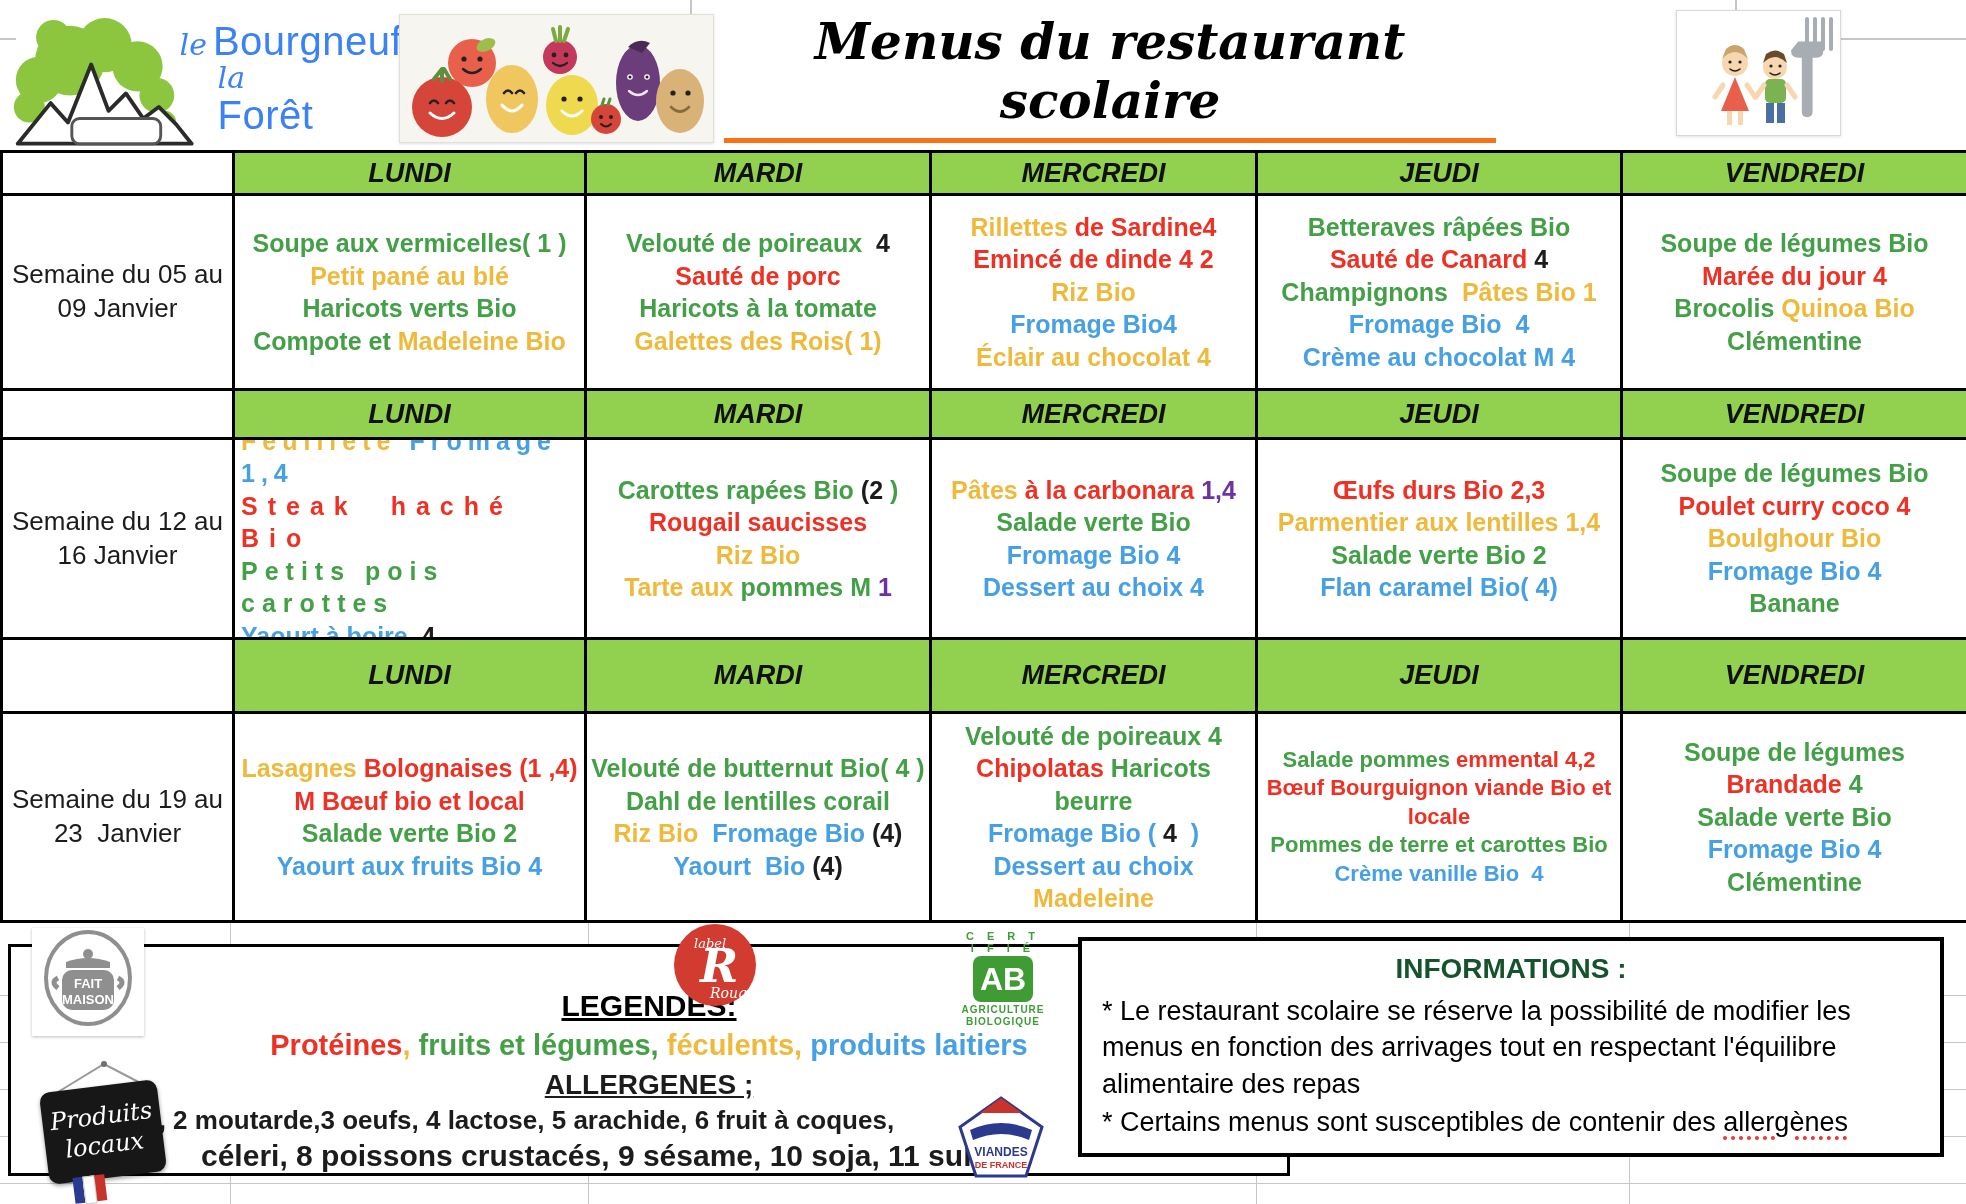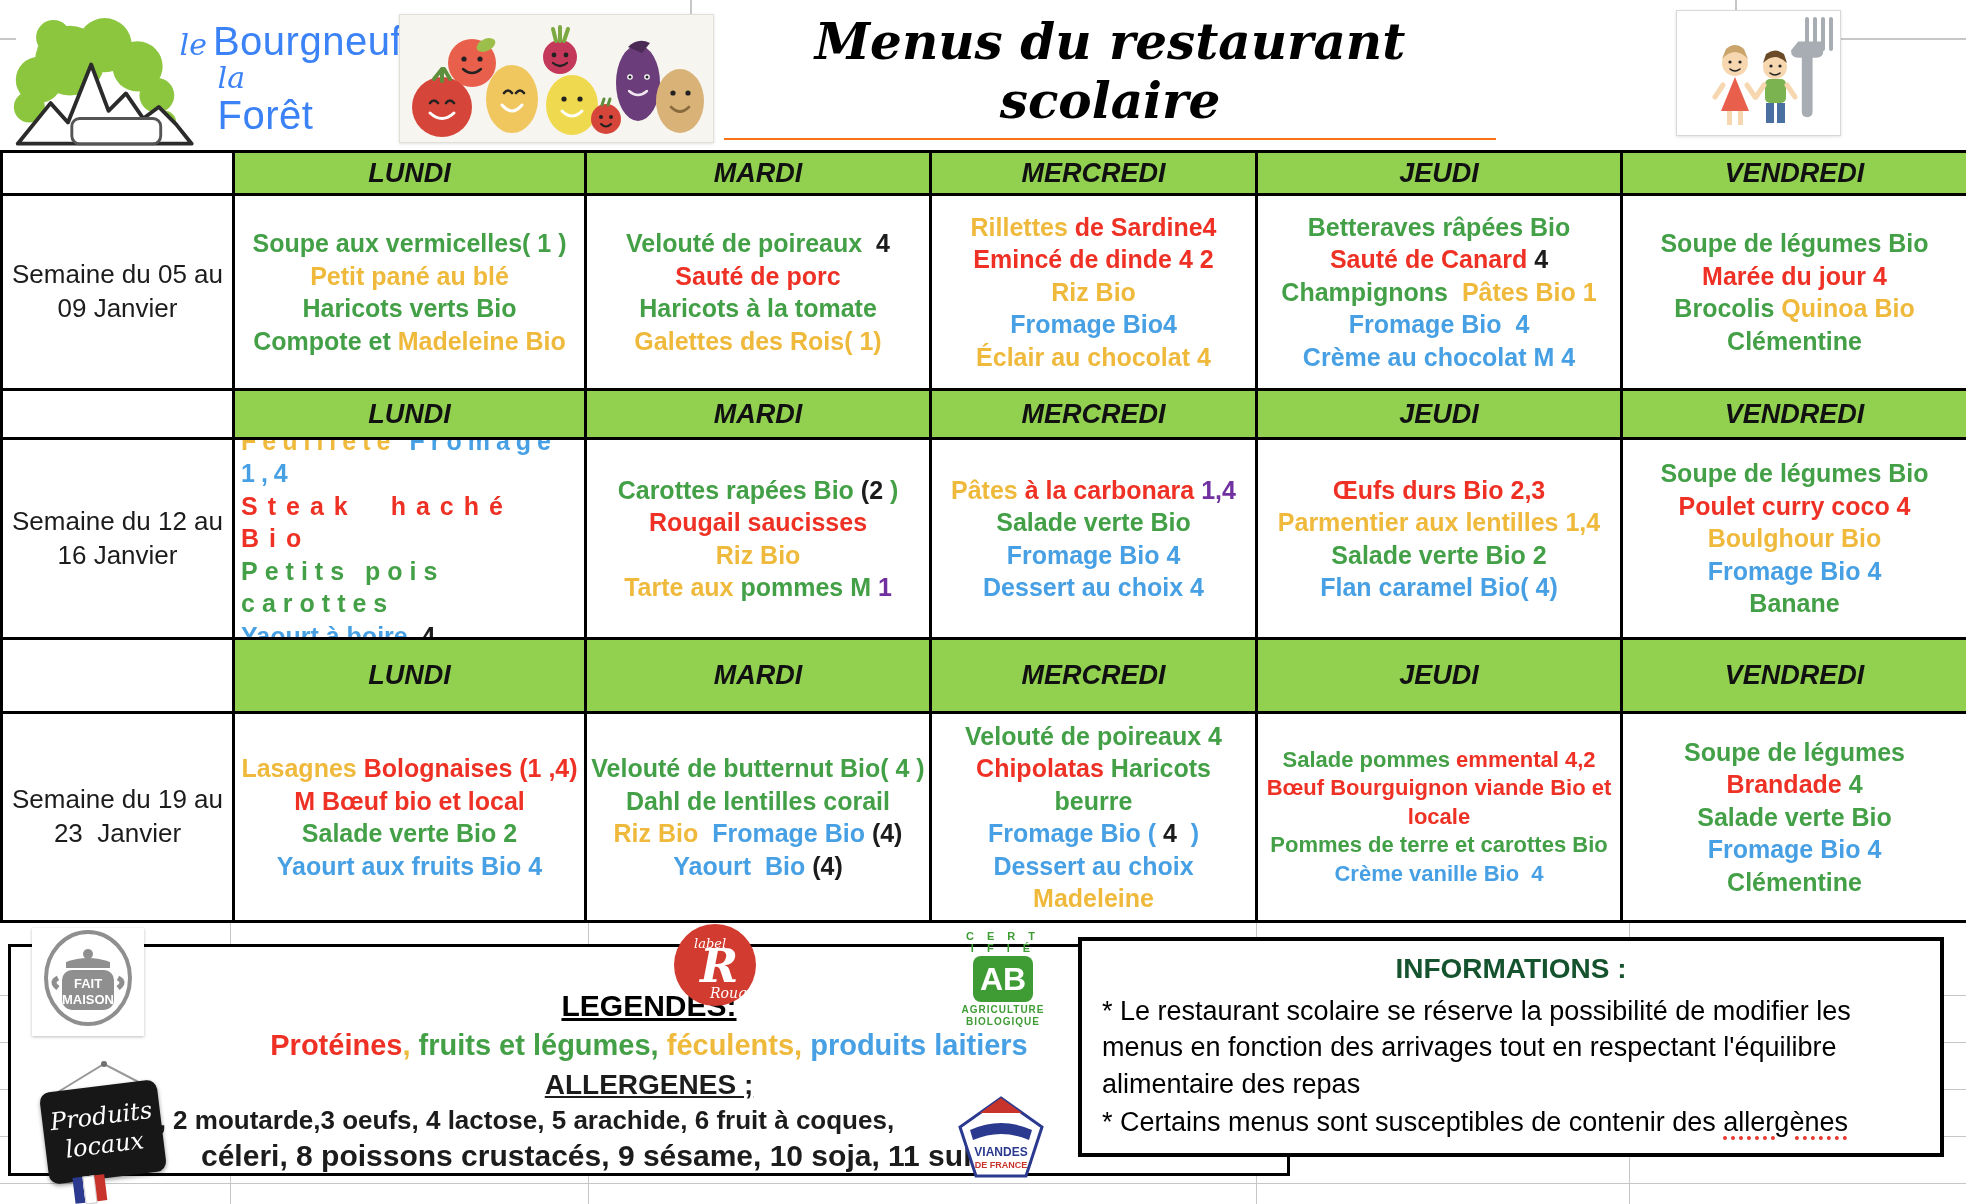--- a/index.html
+++ b/index.html
@@ -13,21 +13,21 @@
   .logo-wrap{position:absolute;left:10px;top:8px;width:392px;height:140px;display:flex;align-items:center;z-index:2;}
   .logo-text{margin-left:-14px;color:#3b82f6;line-height:1.05;}
   .logo-line{display:flex;align-items:baseline;}
   .logo-line.l2{margin-left:38px;flex-direction:column;}
   .script{font-family:"DejaVu Serif",serif;font-style:italic;font-size:30px;margin-right:6px;}
   .logo-word{font-size:40px;letter-spacing:0.5px;}
   .fruits-box{position:absolute;left:399px;top:14px;width:313px;height:127px;background:#f7f5ef;
               border:1px solid #e2dfd7;box-shadow:0 1px 3px rgba(0,0,0,.12);z-index:2;}
   .title{position:absolute;left:724px;top:12px;width:772px;text-align:center;z-index:2;
          font-family:"DejaVu Serif",serif;font-style:italic;font-weight:600;font-size:50px;color:#000;}
-  .title span{display:inline-block;border-bottom:2px solid #f97316;padding:0 26px 8px 26px;}
+  .title span{display:inline-block;border-bottom:5px solid #f97316;padding:0 26px 8px 26px;}
   .kids-box{position:absolute;left:1676px;top:10px;width:163px;height:124px;background:#fff;
             border:1px solid #d8d8d8;box-shadow:0 1px 3px rgba(0,0,0,.12);z-index:2;}
 
   
   #menu-table{position:absolute;left:0;top:150px;width:1966px;z-index:2;display:grid;
               grid-template-columns:232px 352px 345px 326px 365px 346px;
               grid-template-rows:43px 195px 49px 200px 74px 209px;
               border-top:3px solid #000;border-left:3px solid #000;box-sizing:border-box;background:#fff;}
   .tcell{border-right:3px solid #000;border-bottom:3px solid #000;box-sizing:border-box;background:#fff;
          overflow:hidden;}

